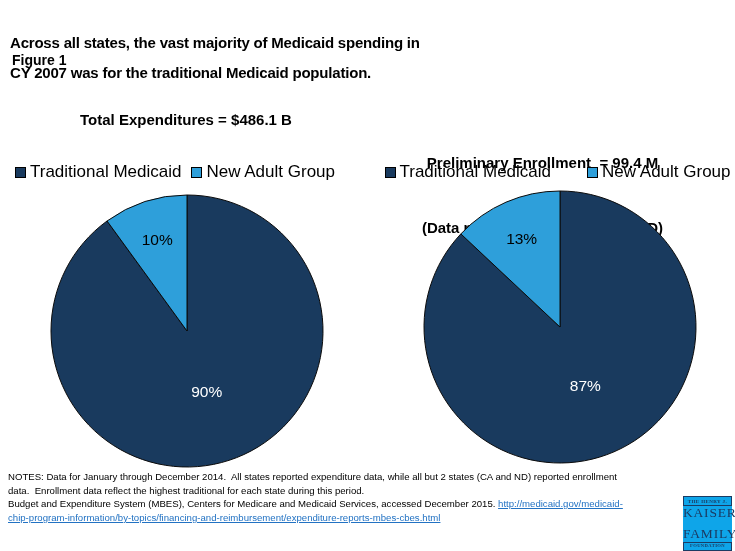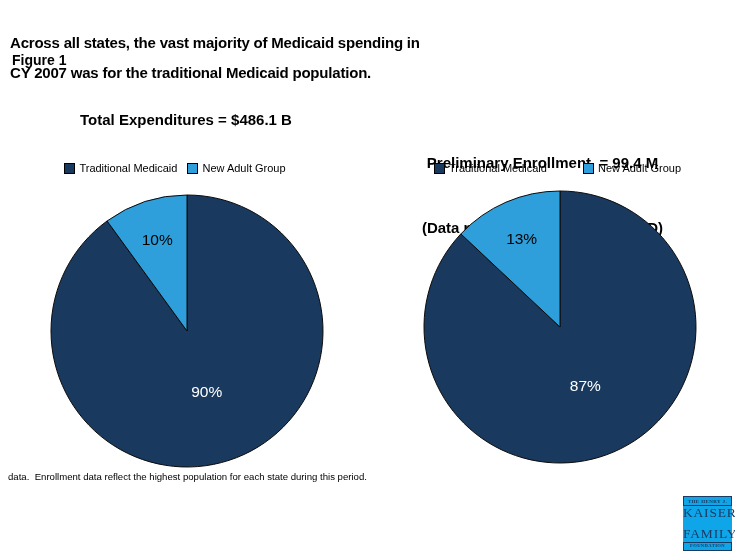--- a/index.html
+++ b/index.html
@@ -13,21 +13,21 @@
            font-weight:700; line-height:30px; letter-spacing:-0.2px; }
   .title .tl { display:block; white-space:pre; }
 
   .chart-title { position:absolute; top:109px; font-size:15px; font-weight:700;
                  text-align:center; line-height:21.5px; white-space:pre-wrap; }
   .chart-title.left  { left:0;   width:372px; }
   .chart-title.right { left:370px; width:345px; }
   .chart-title .sub { display:block; }
 
   .legend { position:absolute; top:162px; display:flex; justify-content:center;
-            align-items:center; font-size:11px; }
+            align-items:center; font-size:17px; }
   .legend.left  { left:0;     width:350px; gap:10px; }
   .legend.right { left:385px; width:345px; gap:36px; }
   .legend-item { display:flex; align-items:center; gap:4px; white-space:nowrap; }
   .swatch { width:11px; height:11px; border:1px solid #000; display:inline-block; flex:none; }
 
   .pie { position:absolute; width:280px; height:280px; }
   .pie.left  { left:47px;  top:191px; }
   .pie.right { left:420px; top:187px; }
   .pie text { font-family:"Liberation Sans", sans-serif; }
 
@@ -93,21 +93,24 @@
     </svg>
 
   <svg class="pie right" viewBox="0 0 280 280">
       <path d="M 140 140 L 140 4 A 136 136 0 1 1 40.86026667068795 46.901593593698436 Z" fill="#193A5E" stroke="#0b0b0b" stroke-width="1"></path>
       <text x="165.3856931693752" y="204.16287567372007" text-anchor="middle" fill="#FFFFFF" font-size="15.5">87%</text>
       <path d="M 140 140 L 40.86026667068795 46.901593593698436 A 136 136 0 0 1 139.99999999999997 4 Z" fill="#2E9FDA" stroke="#0b0b0b" stroke-width="1"></path>
       <text x="101.65139968030553" y="56.8816133439548" text-anchor="middle" fill="#000000" font-size="15.5">13%</text>
     </svg>
 
   <div class="footer">
-    <div class="fline">data.  Enrollment data reflect the highest population for each state during this period.</div>
+    <div class="fline">NOTES: Data for January through December 2014.  All states reported expenditure data, while all but 2 states (CA and ND) reported enrollment</div>
+    <div class="fline">data.  Enrollment data reflect the highest traditional for each state during this period.</div>
+    <div class="fline"><span>Budget and Expenditure System (MBES), Centers for Medicare and Medicaid Services, accessed December 2015. </span><a class="src-link" style="color: rgb(34, 114, 195);">http://medicaid.gov/medicaid-</a></div>
+    <div class="fline"><a class="src-link" style="color: rgb(34, 114, 195);">chip-program-information/by-topics/financing-and-reimbursement/expenditure-reports-mbes-cbes.html</a></div>
   </div>
 
   <div class="logo">
     <div class="logo-small">THE HENRY J.</div>
     <div class="logo-big first">KAISER</div>
     <div class="logo-big">FAMILY</div>
     <div class="logo-small bottom">FOUNDATION</div>
   </div>
 
 </div>

